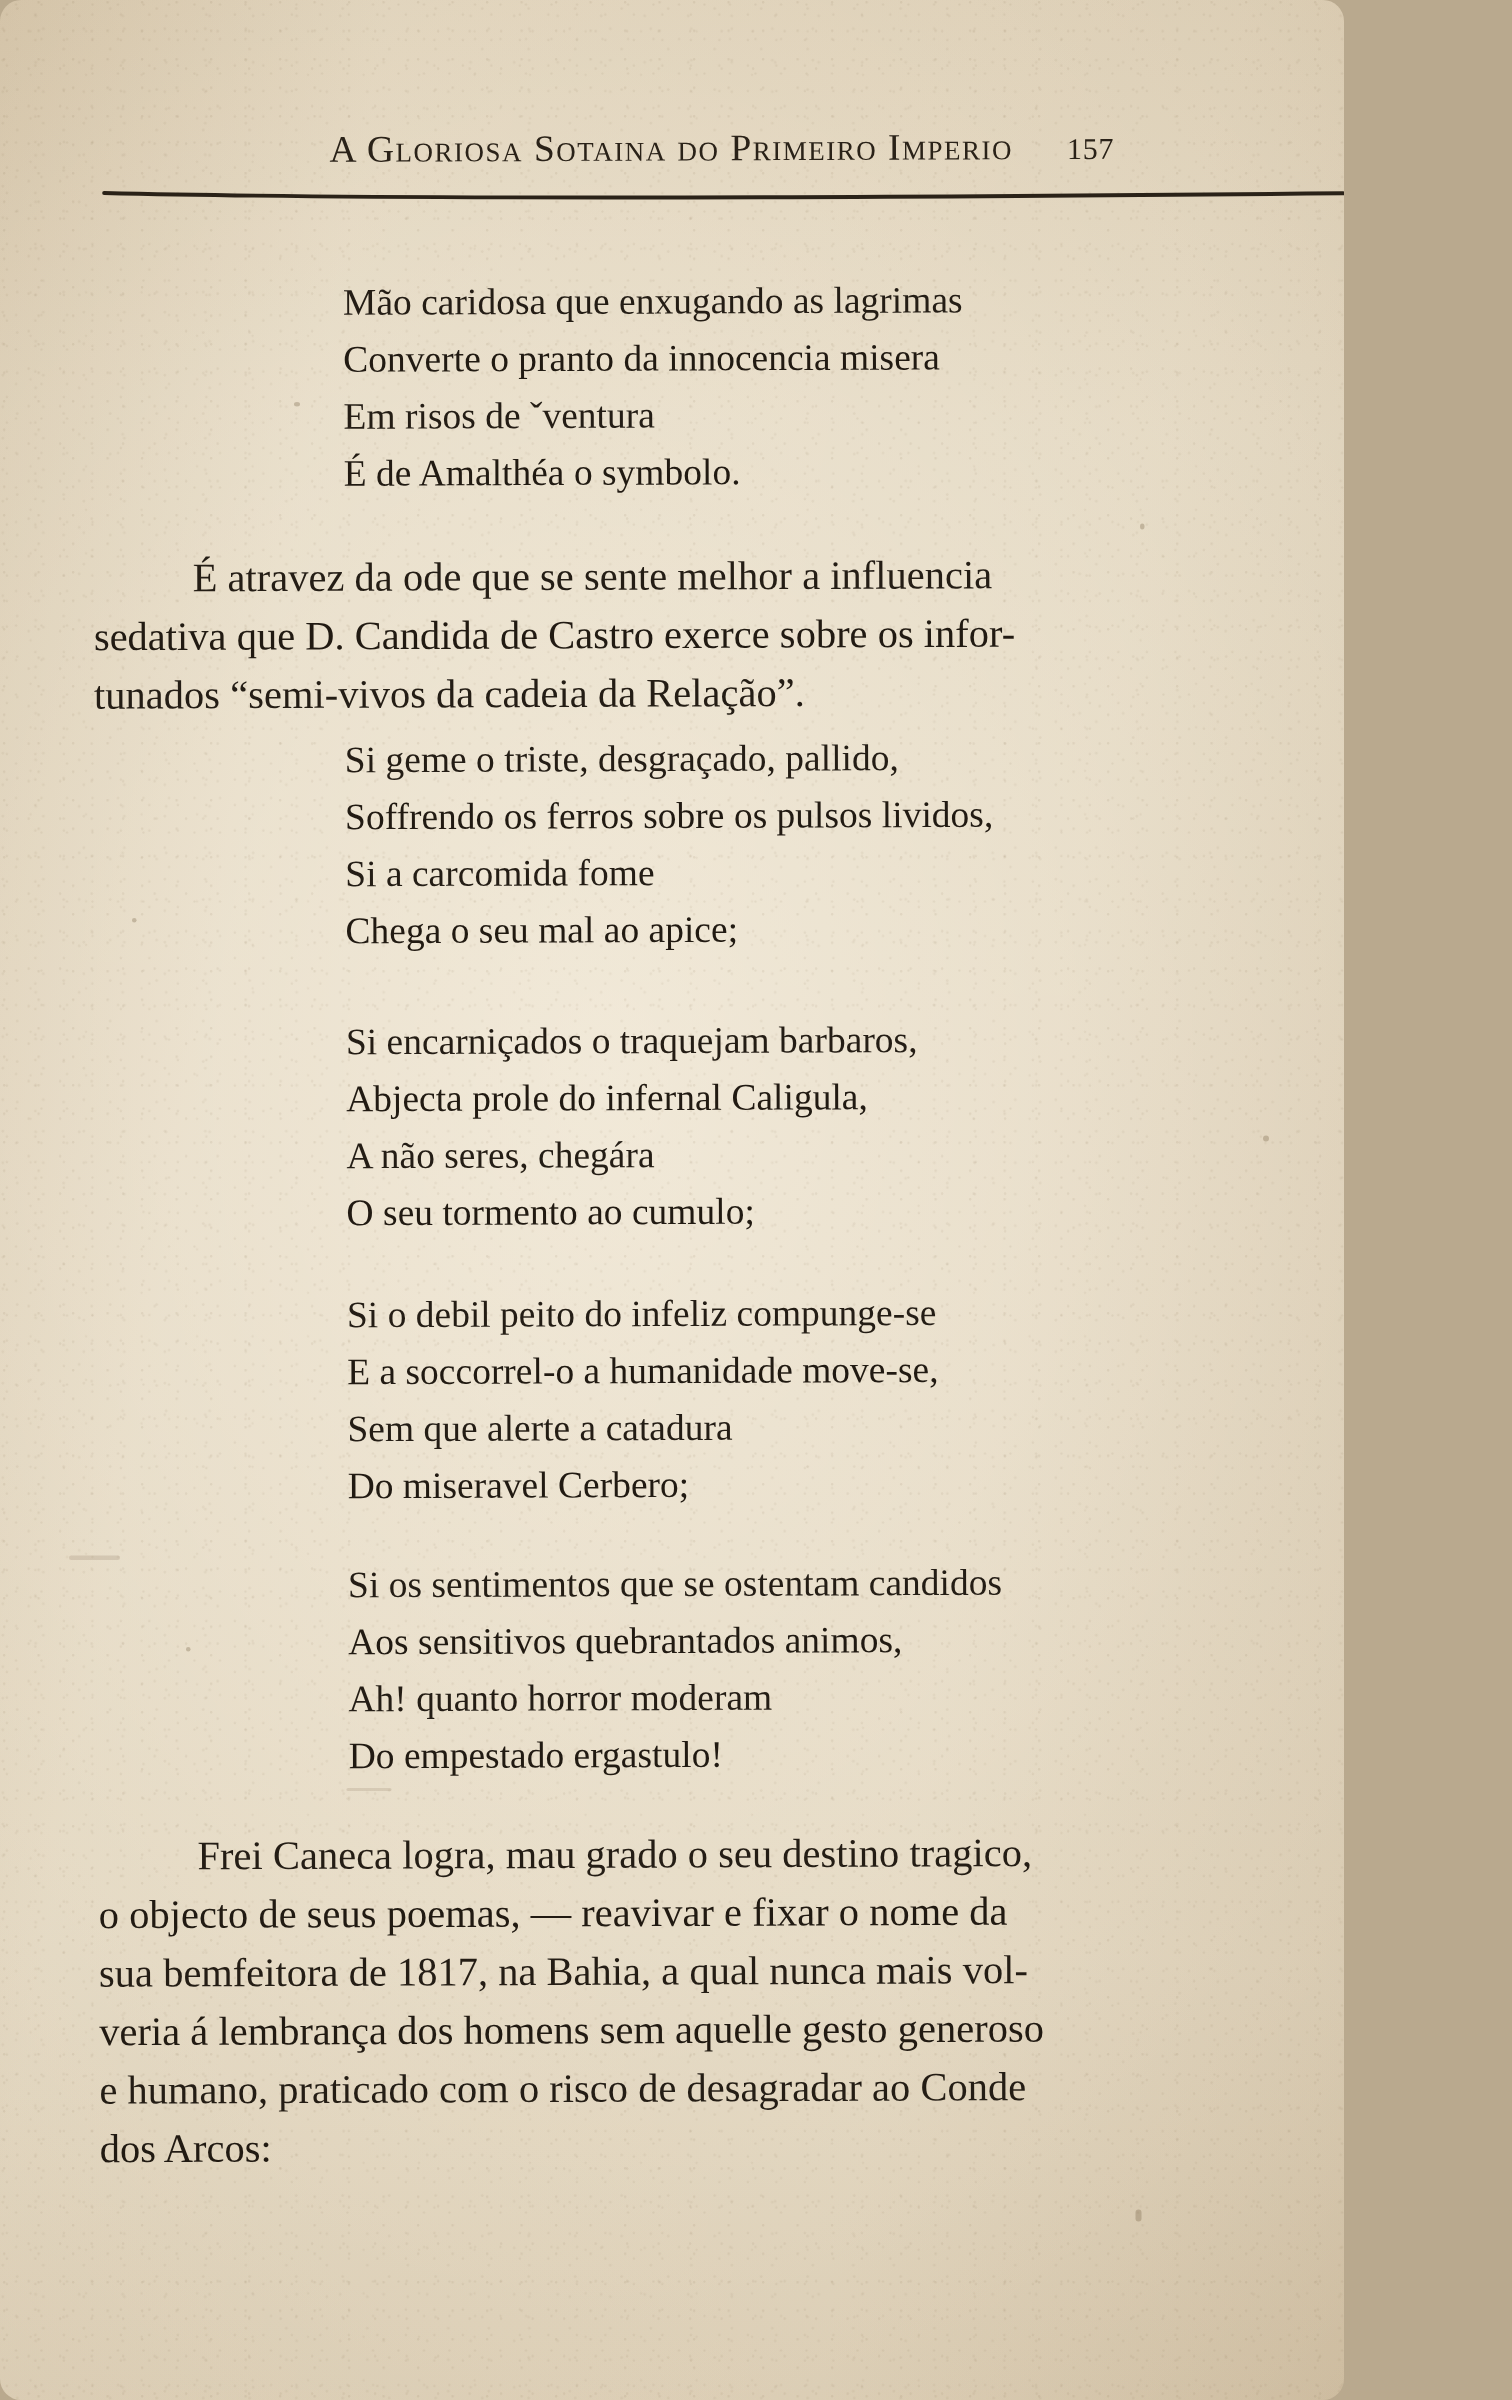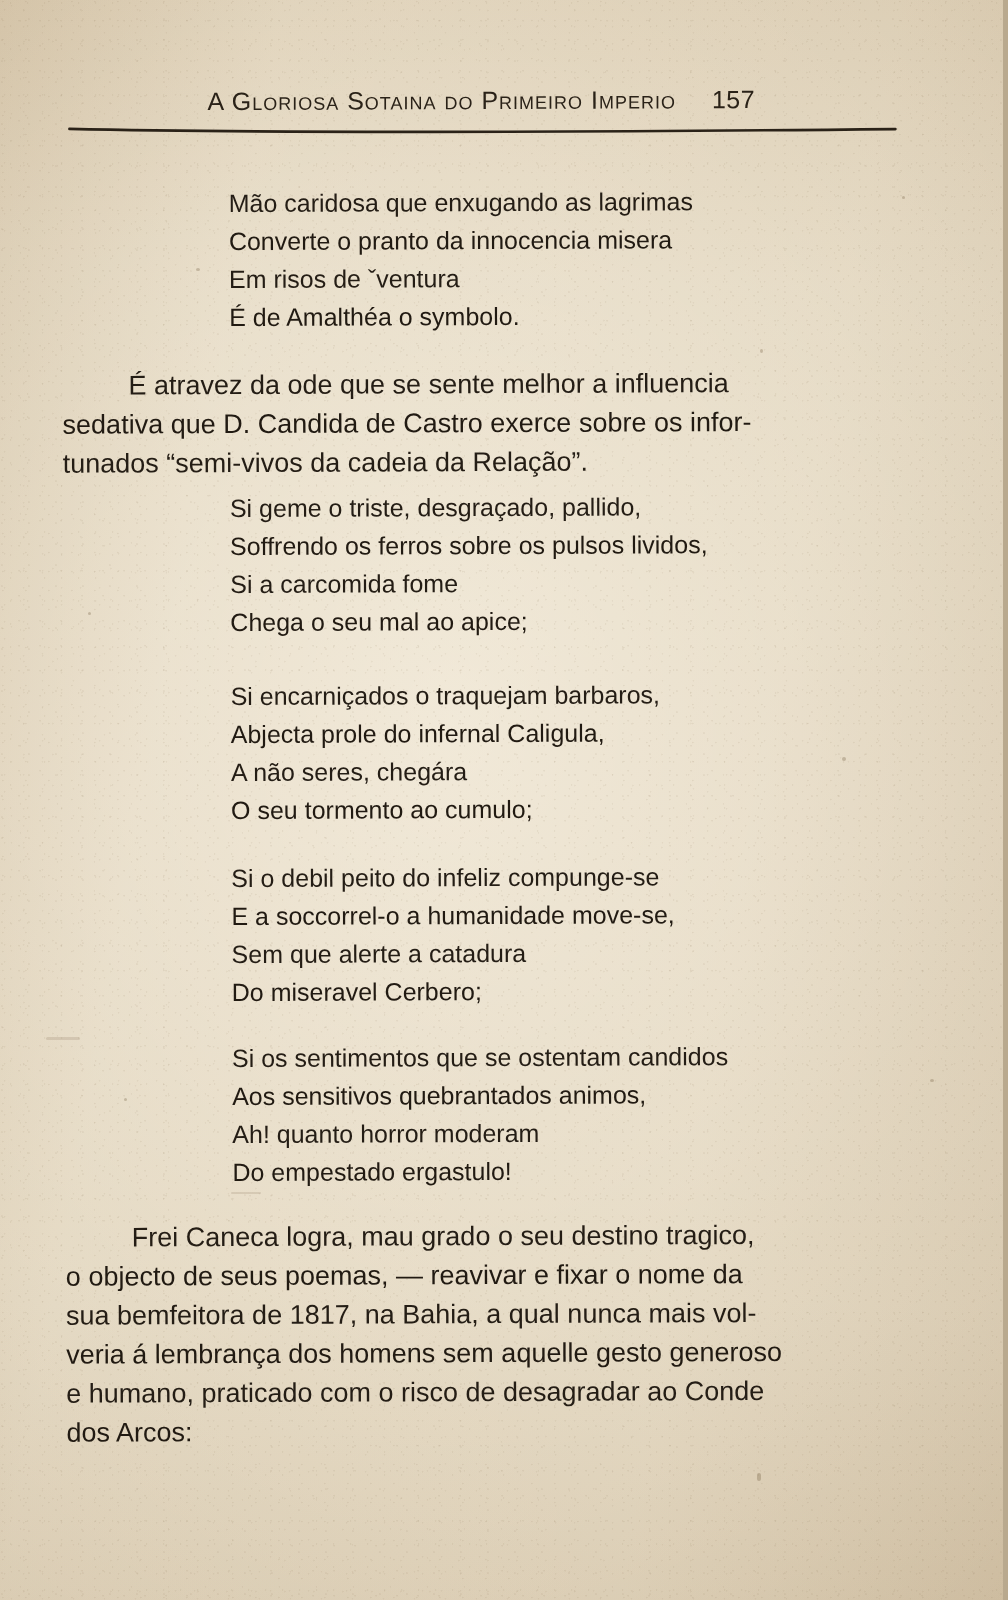--- a/index.html
+++ b/index.html
@@ -4,30 +4,31 @@
 <title>A Gloriosa Sotaina do Primeiro Imperio — 157</title>
 <style>
   html, body {
     margin: 0;
     padding: 0;
     background: #b9a98e;
   }
 
   .page {
     position: relative;
-    width: 1003px;
+    width: 896px;
     height: 1600px;
     overflow: hidden;
     background-color: #ddd0b8;
     background-image:
       radial-gradient(ellipse 120% 95% at 45% 45%, rgba(255,250,238,0.55) 0%, rgba(255,248,232,0.18) 45%, rgba(150,125,92,0.00) 72%, rgba(131,108,76,0.16) 100%),
       linear-gradient(100deg, rgba(176,150,113,0.20) 0%, rgba(255,252,242,0.10) 22%, rgba(255,252,242,0.06) 70%, rgba(168,142,106,0.18) 100%),
       linear-gradient(182deg, rgba(196,172,136,0.22) 0%, rgba(255,252,243,0.04) 18%, rgba(255,252,243,0.02) 80%, rgba(183,158,120,0.20) 100%);
-    font-family: Liberation Sans, sans-serif;
+    font-family: Liberation Serif, serif;
     color: #231c14;
+    border-radius: 14px;
   }
 
   
   .grain {
     position: absolute;
     inset: 0;
     pointer-events: none;
     opacity: 0.5;
     background-image:
       radial-gradient(circle at 12% 8%,  rgba(120,96,64,0.20) 0.6px, transparent 1.1px),
@@ -65,21 +66,21 @@
     justify-content: center;
   }
   .runhead-title {
     font-variant: small-caps;
     font-size: 25px;
     letter-spacing: 1.0px;
     white-space: nowrap;
     color: #2a2218;
   }
   .runhead-folio {
-    font-size: 25px;
+    font-size: 20px;
     margin-left: 36px;
     color: #2a2218;
     letter-spacing: 0.5px;
   }
 
   .rule {
     position: absolute;
     left: 72px;
     top: 126px;
     width: 826px;

